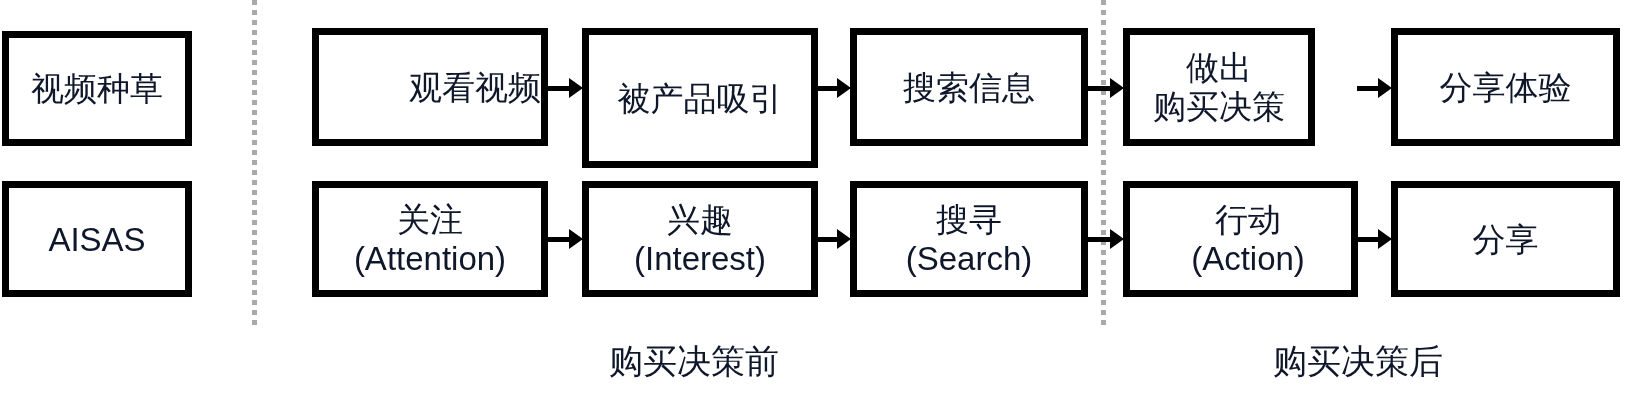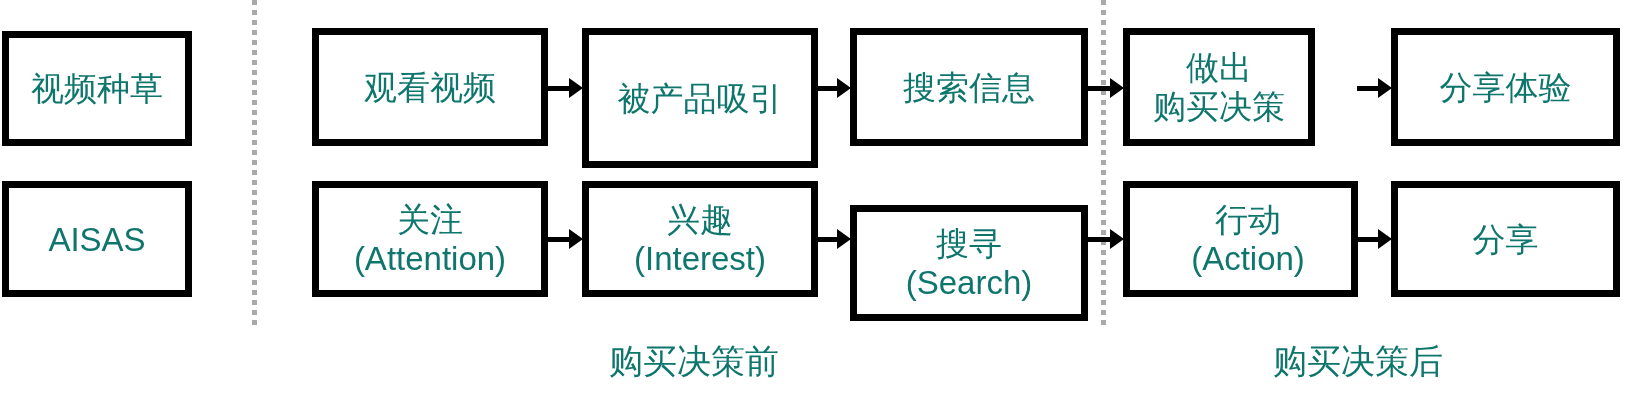--- a/index.html
+++ b/index.html
@@ -6,21 +6,21 @@
     margin: 0;
     padding: 0;
     background: #ffffff;
   }
   .canvas {
     position: relative;
     width: 1626px;
     height: 405px;
     background: #ffffff;
     font-family: "Liberation Sans", "DejaVu Sans", sans-serif;
-    color: #0f766e;
+    color: #0f172a;
     overflow: hidden;
   }
   .box {
     position: absolute;
     box-sizing: border-box;
     border: 7px solid #000000;
     background: #ffffff;
     display: flex;
     flex-direction: column;
     align-items: center;
@@ -70,30 +70,30 @@
 
   
   .box-legend-top    { left: 2px;    top: 31px;  width: 190px; height: 115px; }
   .box-legend-bottom { left: 2px;    top: 181px; width: 190px; height: 116px; text-align: right; }
 
   
   .sep-1 { left: 252px; }
   .sep-2 { left: 1101px; }
 
   
-  .box-t1 { left: 312px;  top: 28px; width: 236px; height: 118px; }
+  .box-t1 { left: 312px;  top: 28px; width: 236px; height: 118px; align-items: flex-end; }
   .box-t2 { left: 582px;  top: 28px; width: 236px; height: 140px; }
   .box-t3 { left: 850px;  top: 28px; width: 238px; height: 118px; }
   .box-t4 { left: 1123px; top: 28px; width: 192px; height: 118px; text-align: center; }
   .box-t5 { left: 1391px; top: 28px; width: 229px; height: 118px; }
 
   
   .box-b1 { left: 312px;  top: 181px; width: 236px; height: 116px; }
   .box-b2 { left: 582px;  top: 181px; width: 236px; height: 116px; }
-  .box-b3 { left: 850px;  top: 181px; width: 238px; height: 116px; margin-top: 24px; }
+  .box-b3 { left: 850px;  top: 181px; width: 238px; height: 116px; }
   .box-b4 { left: 1123px; top: 181px; width: 235px; height: 116px; padding-left: 15px; }
   .box-b5 { left: 1391px; top: 181px; width: 229px; height: 116px; }
 
   
   .arr-t1 { left: 547px;  top: 78px; width: 36px; }
   .arr-t2 { left: 817px;  top: 78px; width: 34px; }
   .arr-t3 { left: 1087px; top: 78px; width: 37px; }
   .arr-t4 { left: 1357px; top: 78px; width: 35px; }
 
   

